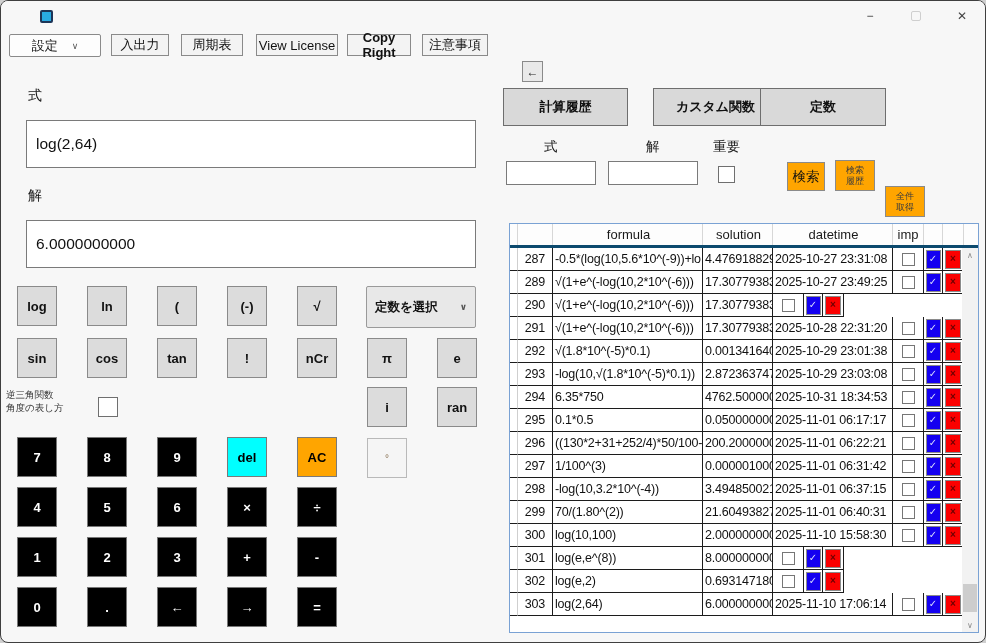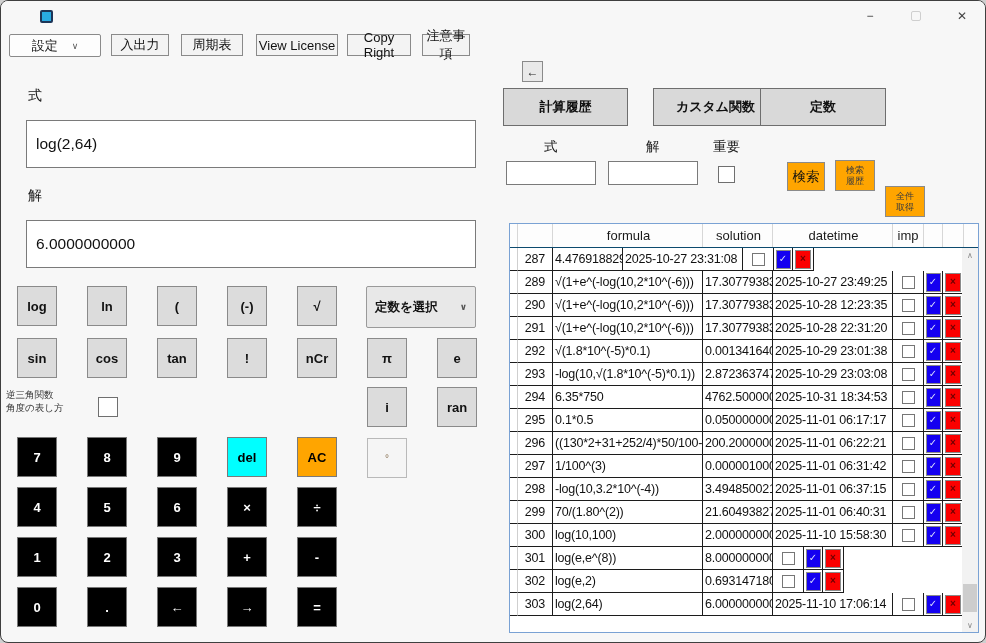--- a/index.html
+++ b/index.html
@@ -55,21 +55,21 @@
   .smallfield { position:absolute; top:160px; width:90px; height:24px; background:#fff;
     border:1px solid #7a7a7a; font-size:13px; padding:0 4px; font-family:inherit; }
   .orangebtn { position:absolute; background:#ffa500; border:1px solid #8a8a8a; color:#111;
     display:flex; flex-direction:column; align-items:center; justify-content:center;
     font-family:inherit; line-height:1.15; }
   .orangebtn.main { left:786px; top:161px; width:38px; height:29px; font-size:13.5px; }
   .orangebtn.two { top:159px; width:40px; height:31px; font-size:9px; color:#3c3c3c; }
   
   .tablebox { position:absolute; left:508px; top:222px; width:470px; height:410px;
     background:#fff; border:1px solid #7aa2d4; }
-  .thead { display:flex; height:24px; background:#fdfdfd; border-bottom:1px solid #0c4a6e; }
+  .thead { display:flex; height:24px; background:#fdfdfd; border-bottom:3px solid #0c4a6e; }
   .thead .c { border-right:1px solid #d7d7d7; display:flex; align-items:center; justify-content:center;
     font-size:13px; color:#1a1a1a; }
   .trow { display:flex; height:23px; background:#fff; }
   .trow .c { border-right:1px solid #1c1c1c; border-bottom:1px solid #1c1c1c;
     font-size:12.5px; letter-spacing:-0.2px; color:#111; display:flex; align-items:center;
     overflow:hidden; white-space:nowrap; }
   .c-strip { width:8px; } .c-num { width:35px; justify-content:center; }
   .c-formula { width:150px; padding-left:2px; } .c-solution { width:70px; padding-left:2px; }
   .c-datetime { width:120px; padding-left:2px; } .c-imp { width:31px; justify-content:center; }
   .c-chk { width:19px; justify-content:center; } .c-del { width:21px; justify-content:center; }
@@ -102,22 +102,22 @@
     </div>
   </div>
 
   <div class="combo-settings">
     <span>設定</span>
     <span class="chev">∨</span>
   </div>
   <button class="menu-btn" style="left:110px; width:58px;">入出力</button>
   <button class="menu-btn" style="left:180px; width:62px;">周期表</button>
   <button class="menu-btn" style="left:255px; width:82px;">View License</button>
-  <button class="menu-btn" style="left:346px; width:64px;">Copy Right</button>
-  <button class="menu-btn" style="left:421px; width:48px;">注意事項</button>
+  <button class="menu-btn" style="left:346px; width:64px;font-weight:bold;">Copy Right</button>
+  <button class="menu-btn" style="left:421px; width:66px;">注意事項</button>
 
   <span class="field-label" style="left:27px; top:86px;">式</span>
   <input class="bigfield" style="top: 119px;" value="log(2,64)">
   <span class="field-label" style="left:27px; top:186px;">解</span>
   <input class="bigfield" style="top: 219px;" value="6.0000000000">
 
   <button class="key" style="left:16px;  top:285px;">log</button>
   <button class="key" style="left:86px;  top:285px;">ln</button>
   <button class="key" style="left:156px; top:285px;">(</button>
   <button class="key" style="left:226px; top:285px;">(-)</button>
@@ -200,20 +200,21 @@
       <div class="c c-imp">imp</div>
       <div class="c c-chk"></div>
       <div class="c c-del"></div>
     </div>
 
     <div>
 
         <div class="trow">
           <div class="c c-strip"></div>
           <div class="c c-num">287</div>
+          <div class="c c-formula">-0.5*(log(10,5.6*10^(-9))+lo</div>
           <div class="c c-solution">4.4769188299</div>
           <div class="c c-datetime">2025-10-27 23:31:08</div>
           <div class="c c-imp">
             <span class="cb small"></span>
           </div>
           <div class="c c-chk">
             <button class="bluebtn">✓</button>
           </div>
           <div class="c c-del">
             <button class="redbtn">×</button>
@@ -235,21 +236,20 @@
           <div class="c c-del">
             <button class="redbtn">×</button>
           </div>
         </div>
 
         <div class="trow">
           <div class="c c-strip"></div>
           <div class="c c-num">290</div>
           <div class="c c-formula">√(1+e^(-log(10,2*10^(-6)))</div>
           <div class="c c-solution">17.3077938316</div>
-          <div class="c c-datetime">2025-10-28 12:23:35</div>
           <div class="c c-imp">
             <span class="cb small"></span>
           </div>
           <div class="c c-chk">
             <button class="bluebtn">✓</button>
           </div>
           <div class="c c-del">
             <button class="redbtn">×</button>
           </div>
         </div>

